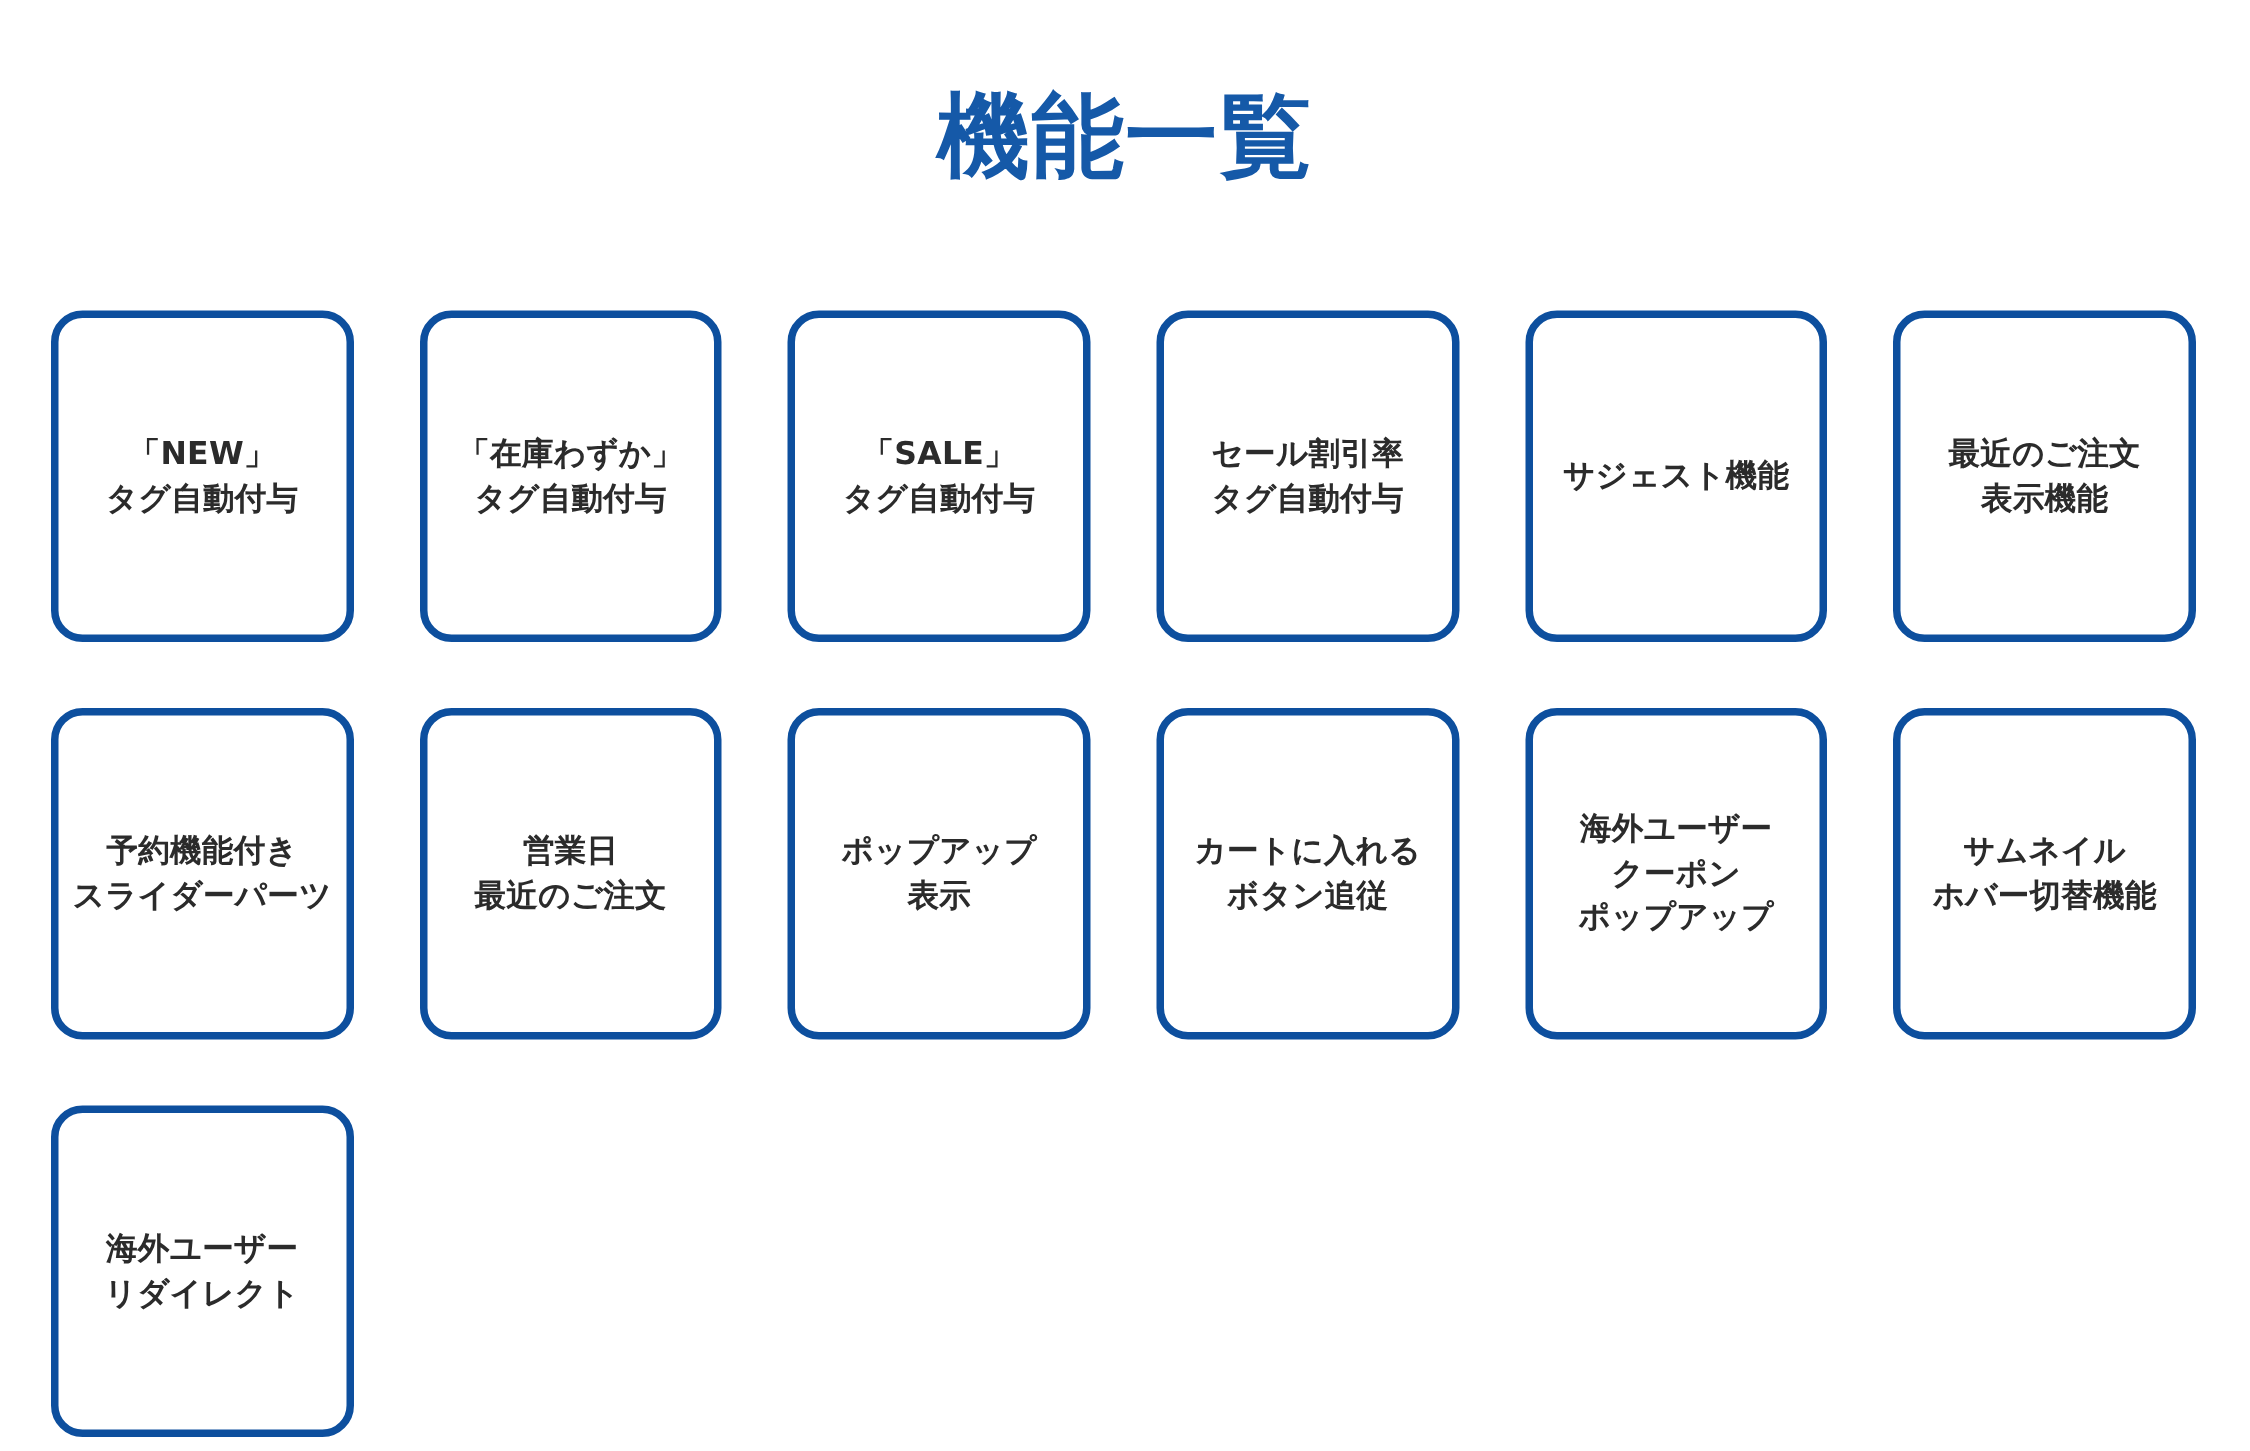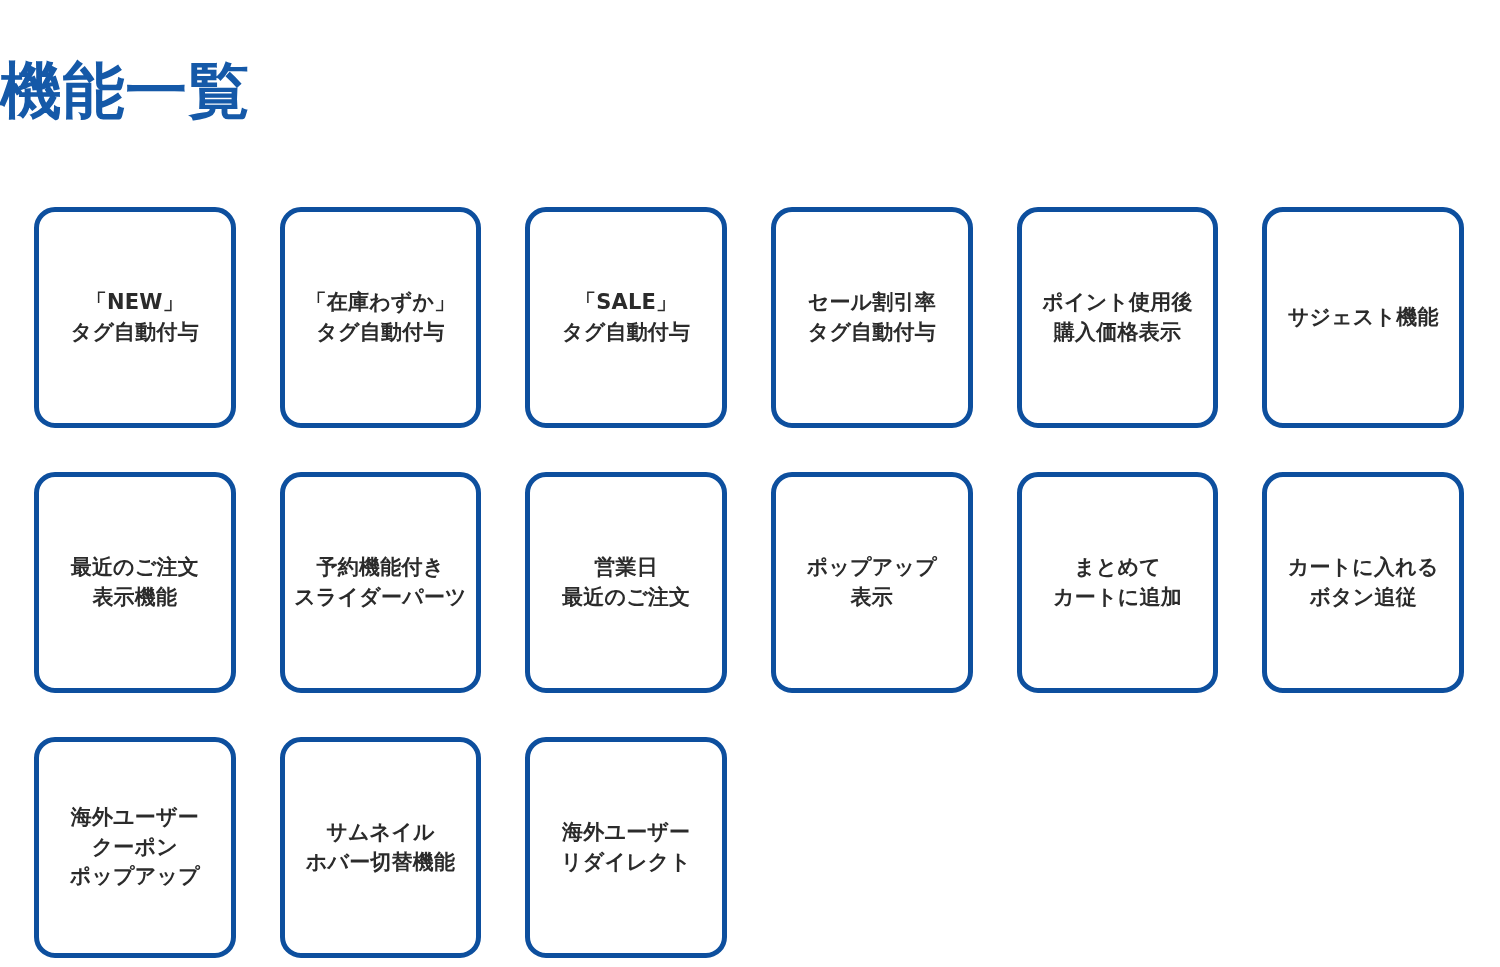--- a/index.html
+++ b/index.html
@@ -22,20 +22,21 @@
     background: #ffffff;
     box-sizing: border-box;
   }
 
   
   .title-wrap {
     position: absolute;
     left: 0;
     top: 58px;
     width: 1500px;
+    text-align: center;
   }
   .page-title {
     display: inline-block;
     margin: 0;
     font-size: 62px;
     line-height: 1.05;
     font-weight: 700;
     letter-spacing: 0.01em;
     color: #1559a8;
     font-family: "DejaVu Sans", "Liberation Sans", sans-serif;
@@ -104,24 +105,20 @@
     <div class="feature-card">
       <p class="feature-label">「SALE」
 タグ自動付与</p>
     </div>
 
     <div class="feature-card">
       <p class="feature-label">セール割引率
 タグ自動付与</p>
     </div>
 
-    <div class="feature-card">
-      <p class="feature-label">ポイント使用後
-購入価格表示</p>
-    </div>
 
     <div class="feature-card">
       <p class="feature-label">サジェスト機能</p>
     </div>
 
     <div class="feature-card">
       <p class="feature-label">最近のご注文
 表示機能</p>
     </div>
 
@@ -135,24 +132,20 @@
 最近のご注文</p>
     </div>
 
     <div class="feature-card">
       <p class="feature-label">ポップアップ
 表示</p>
     </div>
 
 
 
-    <div class="feature-card">
-      <p class="feature-label">まとめて
-カートに追加</p>
-    </div>
 
     <div class="feature-card">
       <p class="feature-label">カートに入れる
 ボタン追従</p>
     </div>
 
     <div class="feature-card">
       <p class="feature-label">海外ユーザー
 クーポン
 ポップアップ</p>

